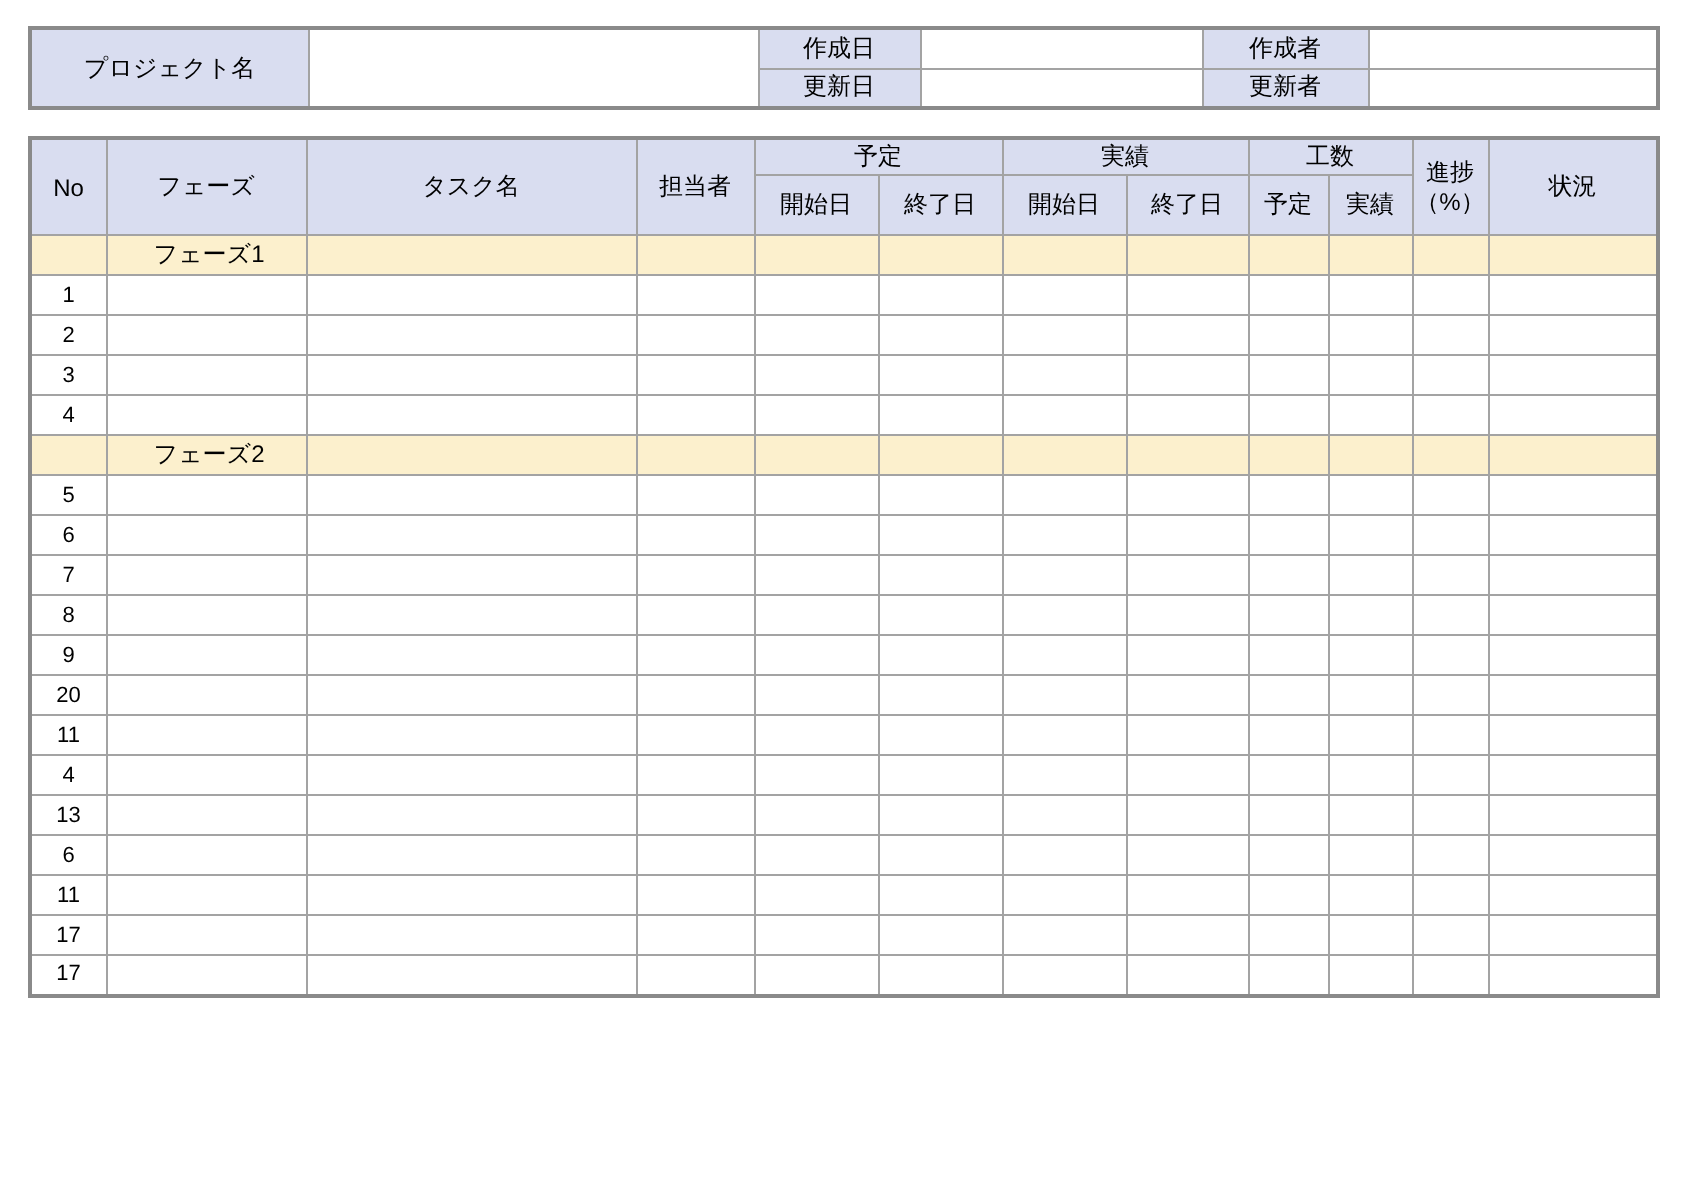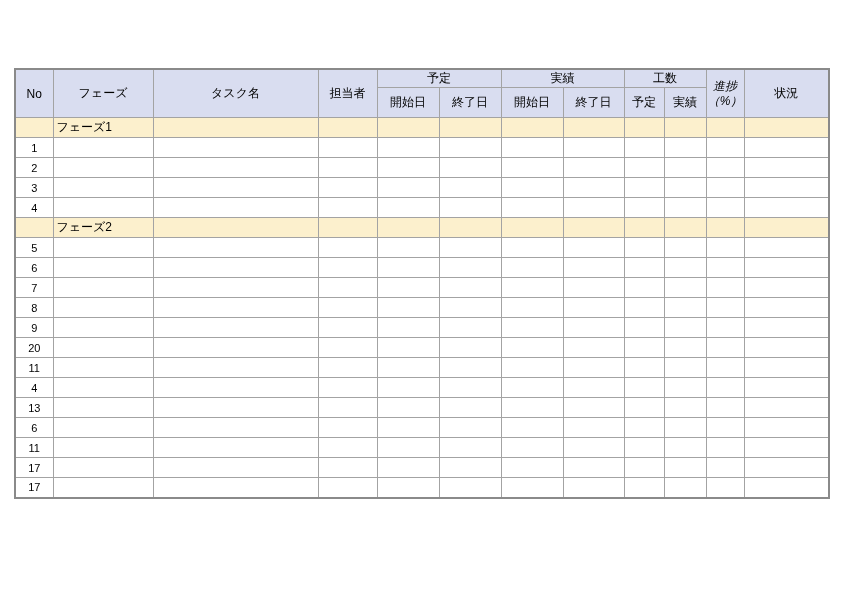--- a/index.html
+++ b/index.html
@@ -35,29 +35,55 @@
     position:absolute;left:14px;top:68px;width:814px;
     border:2px solid var(--outer-border);
   }
   .task-table thead th{
     background:var(--header-bg);text-align:center;vertical-align:middle;font-size:12px;
   }
   .task-table thead tr.group-row th{height:15px;}
   .task-table thead tr.sub-row th{height:30px;}
   .task-table tbody td{height:20px;font-size:11px;background:#ffffff;}
   .task-table tbody td.no-col{text-align:center;}
-  .task-table tbody td.phase-label{text-align:left;padding-left:3px;font-size:12px;}
+  .task-table tbody td.phase-label{text-align:center;padding-left:3px;font-size:12px;}
   .task-table tbody tr.phase-row td{background:var(--phase-row-bg);}
-  .progress-line{display:block;line-height:1.25;font-style:italic;}
+  .progress-line{display:block;line-height:1.25;}
 </style>
 </head>
 <body>
 
 <div class="page">
 
+  <table class="info-table">
+    <colgroup>
+      <col style="width:139px">
+        <col style="width:225px">
+        <col style="width:81px">
+      <col style="width:141px">
+        <col style="width:83px">
+        <col style="width:145px">
+    </colgroup>
+    <tbody>
+      <tr>
+        <td class="label" rowspan="2">プロジェクト名</td>
+        <td class="value" rowspan="2"></td>
+        <td class="label">作成日</td>
+        <td class="value"></td>
+        <td class="label">作成者</td>
+        <td class="value"></td>
+      </tr>
+      <tr>
+        <td class="label">更新日</td>
+        <td class="value"></td>
+        <td class="label">更新者</td>
+        <td class="value"></td>
+      </tr>
+    </tbody>
+  </table>
 
   <table class="task-table">
     <colgroup>
       <col style="width:38px">
         <col style="width:100px">
         <col style="width:165px">
         <col style="width:59px">
       <col style="width:62px">
         <col style="width:62px">
         <col style="width:62px">

